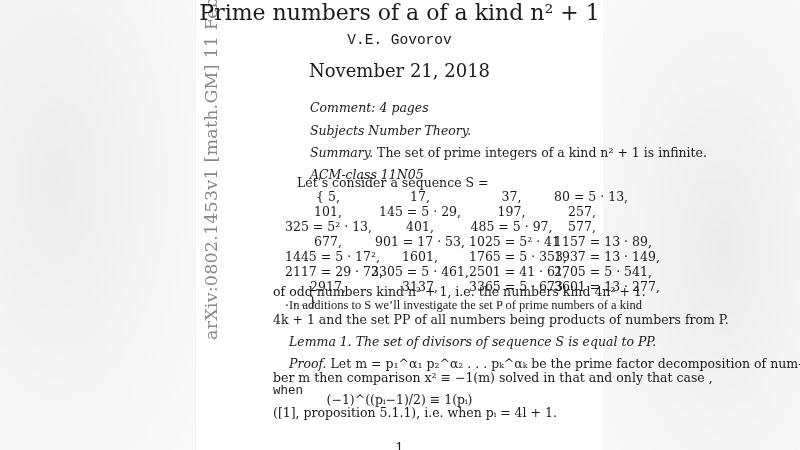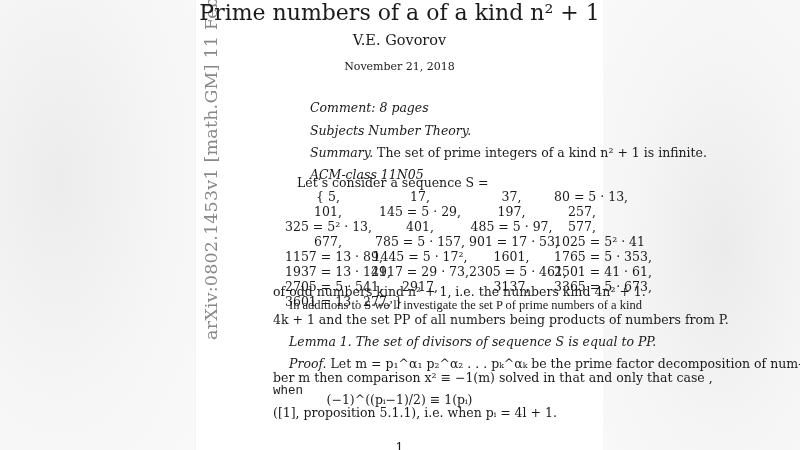--- a/index.html
+++ b/index.html
@@ -29,22 +29,22 @@
     font-size:17.5px;
     writing-mode:vertical-rl; transform:rotate(180deg);
     white-space:nowrap;
     letter-spacing:0.2px;
     display:flex; align-items:center; justify-content:flex-start;
   }
   .title {
     position:absolute; left:196px; width:407px; top:0px;
     text-align:center; font-size:22px; line-height:26px; white-space:nowrap;
   }
-  .author { position:absolute; left:196px; width:407px; top:32px; text-align:center; font-size:14.5px; }
-  .date { position:absolute; left:196px; width:407px; top:60px; text-align:center; font-size:11px; }
+  .author { position:absolute; left:196px; width:407px; top:32px; text-align:center; font-size:14.5px;font-family:Liberation Mono, monospace; }
+  .date { position:absolute; left:196px; width:407px; top:60px; text-align:center; font-size:18px; }
   .meta { position:absolute; left:310px; font-size:12.5px; white-space:nowrap; }
   .it { font-style:italic; }
   .body { position:absolute; font-size:12.5px; white-space:nowrap; }
   .seq-grid {
     position:absolute; left:285px; top:189px; width:325px;
     display:grid; grid-template-columns:86px 98px 85px 56px;
     row-gap:0; font-size:12.5px; line-height:15px;
   }
   .seq-grid span { text-align:center; white-space:nowrap; }
   .center { position:absolute; left:196px; width:407px; text-align:center; font-size:12.5px; }
@@ -57,21 +57,21 @@
 <div class="page"></div>
 
 <div class="arxiv-stamp">arXiv:0802.1453v1  [math.GM]  11 Feb 2008</div>
 
 <div class="title">
   <span>Prime numbers of a of a kind n² + 1</span>
 </div>
 <div class="author">V.E. Govorov</div>
 <div class="date">November 21, 2018</div>
 
-<div class="meta it" style="top:100px;">Comment: 8 pages</div>
+<div class="meta it" style="top:100px;">Comment: 4 pages</div>
 <div class="meta it" style="top:123px;">Subjects  Number Theory.</div>
 <div class="meta" style="top:145px;">
   <span class="it">Summary.</span><span> The set of prime integers of a kind n² + 1 is infinite.</span>
 </div>
 <div class="meta it" style="top:167px;">ACM-class  11N05</div>
 
 <div class="body" style="left:289px; top:175px;margin-left:8px;">Let’s consider a sequence S =</div>
 
 <div class="seq-grid">
   <span>{ 5,</span>
@@ -80,21 +80,20 @@
   <span>80 = 5 · 13,</span>
   <span>101,</span>
   <span>145 = 5 · 29,</span>
   <span>197,</span>
   <span>257,</span>
   <span>325 = 5² · 13,</span>
   <span>401,</span>
   <span>485 = 5 · 97,</span>
   <span>577,</span>
   <span>677,</span>
-  <span>785 = 5 · 157,</span>
   <span>901 = 17 · 53,</span>
   <span>1025 = 5² · 41</span>
   <span>1157 = 13 · 89,</span>
   <span>1445 = 5 · 17²,</span>
   <span>1601,</span>
   <span>1765 = 5 · 353,</span>
   <span>1937 = 13 · 149,</span>
   <span>2117 = 29 · 73,</span>
   <span>2305 = 5 · 461,</span>
   <span>2501 = 41 · 61,</span>

